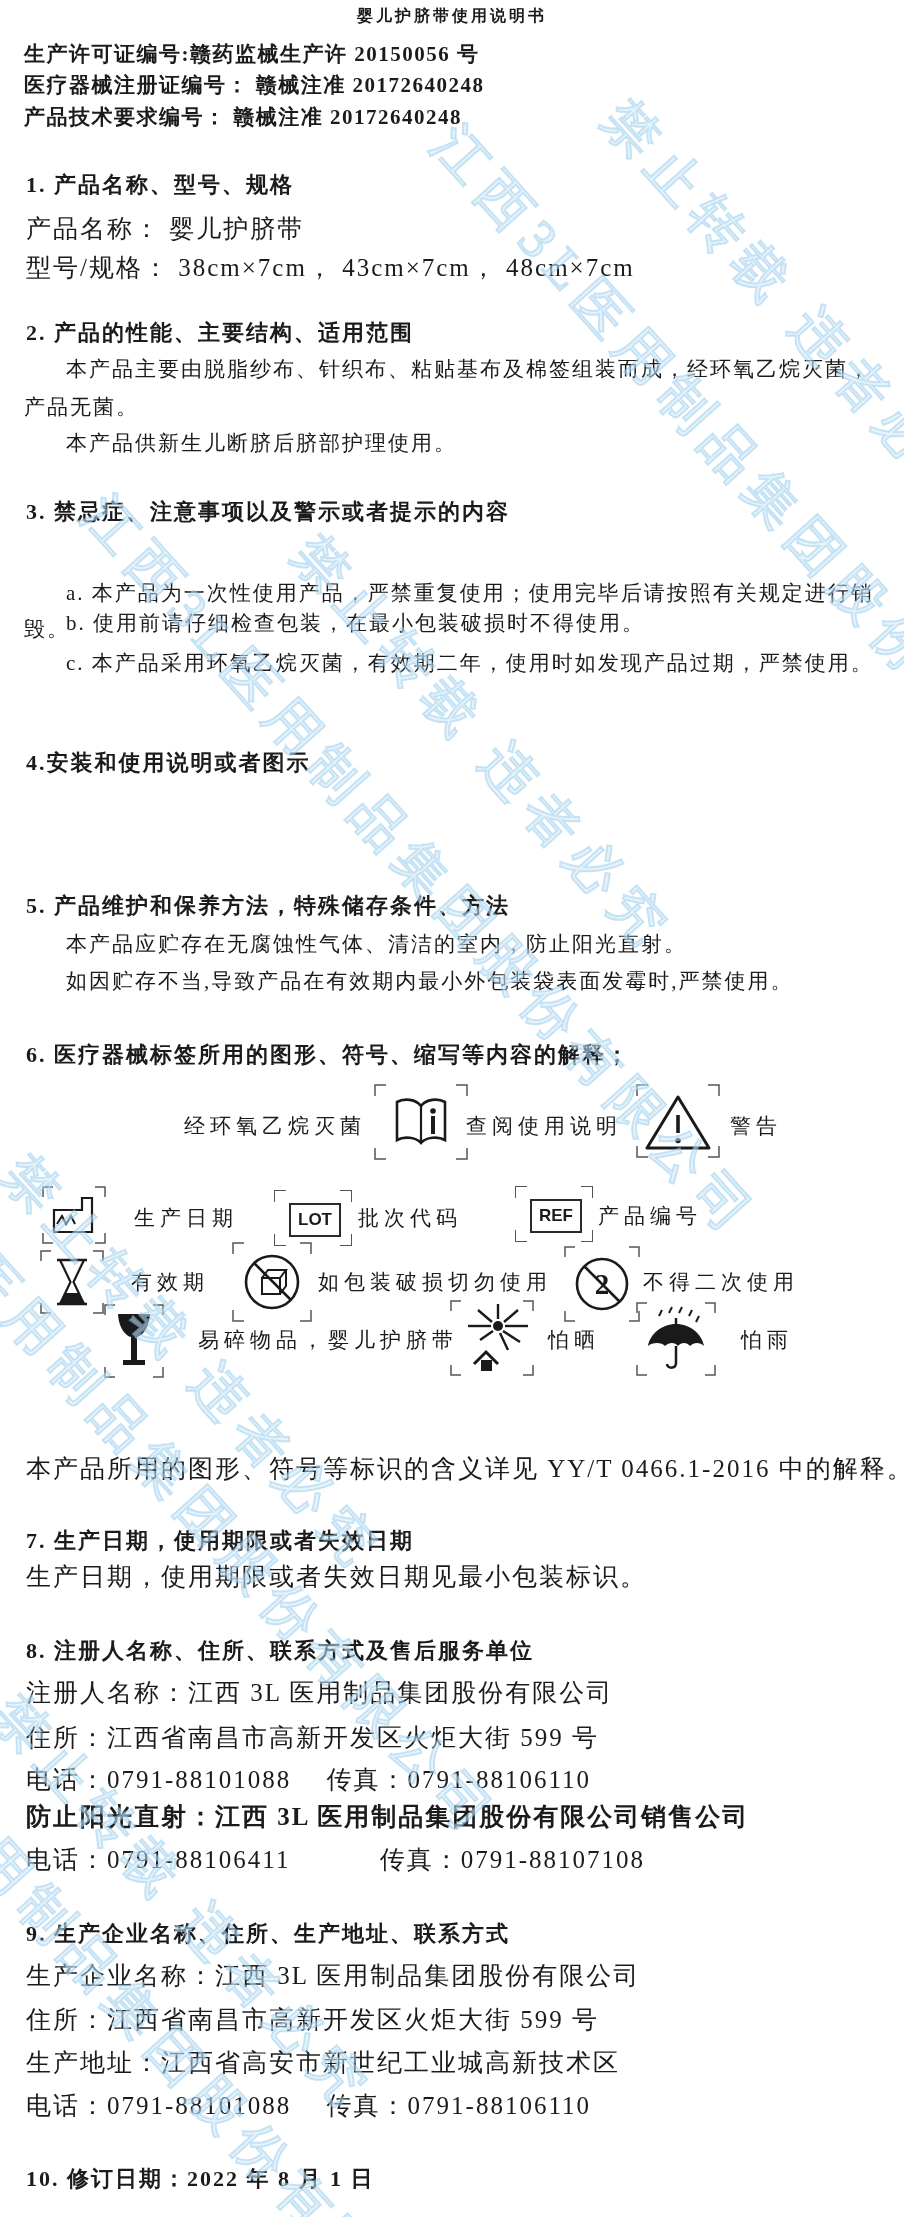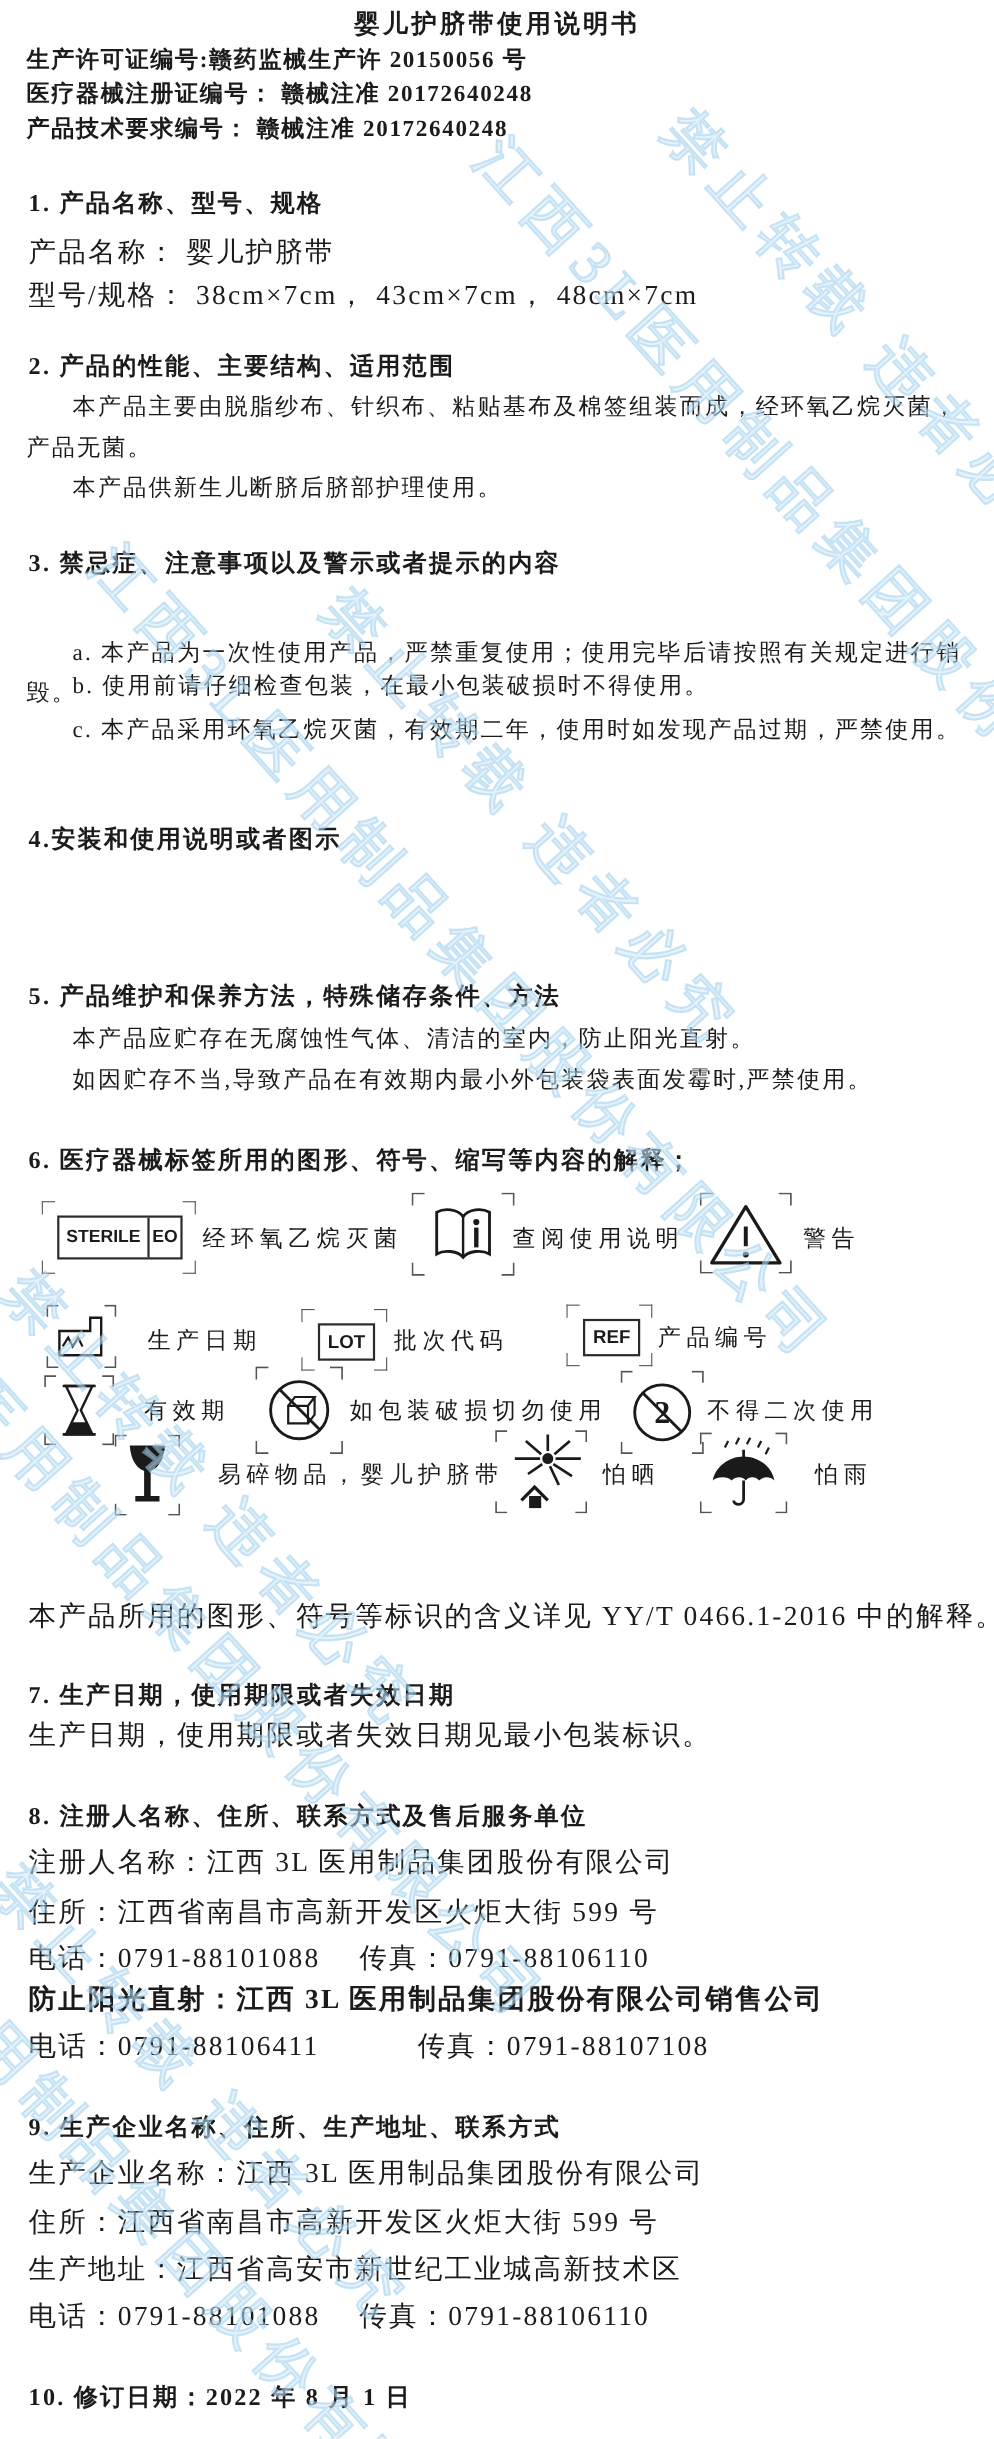--- a/index.html
+++ b/index.html
@@ -1,19 +1,19 @@
 <!DOCTYPE html>
 <html><head>
 <meta charset="utf-8">
 <style>
   html,body{margin:0;padding:0;background:#fff;}
   .page{position:relative;width:904px;height:2217px;background:#ffffff;overflow:hidden;
         font-family:"Liberation Serif","DejaVu Serif",serif;color:#1b1b1b;}
   .ttl{position:absolute;top:6px;left:0;width:100%;text-align:center;
-       font-size:23px;font-weight:bold;letter-spacing:3px;}
+       font-size:16px;font-weight:bold;letter-spacing:3px;}
   .pm{position:absolute;left:24px;font-size:21px;font-weight:bold;letter-spacing:1.5px;white-space:nowrap;}
   .hd{position:absolute;left:26px;font-size:22px;font-weight:bold;letter-spacing:2px;white-space:nowrap;}
   .ln{position:absolute;left:26px;font-size:25px;letter-spacing:2px;white-space:nowrap;}
   .pg{position:absolute;left:24px;width:860px;font-size:21px;letter-spacing:2px;text-indent:2em;}
   .lh38{line-height:38px;} .lh36{line-height:36px;margin-top:36px;} .lh33{line-height:33px;}
   .bold{font-weight:bold;}
   .sl{position:absolute;font-size:21px;letter-spacing:5px;white-space:nowrap;}
   .sym{position:absolute;}
   .cw{position:absolute;}
   .cw i{position:absolute;width:11px;height:11px;border:0 solid #555;}
@@ -61,30 +61,20 @@
     <div class="pg lh33" style="top:647px">c. 本产品采用环氧乙烷灭菌，有效期二年，使用时如发现产品过期，严禁使用。</div>
 
     <div class="hd" style="top:748px">4.安装和使用说明或者图示</div>
 
     <div class="hd" style="top:891px">5.  产品维护和保养方法，特殊储存条件、方法</div>
     <div class="pg" style="top:930px">本产品应贮存在无腐蚀性气体、清洁的室内，防止阳光直射。</div>
     <div class="pg" style="top:967px">如因贮存不当,导致产品在有效期内最小外包装袋表面发霉时,严禁使用。</div>
 
     <div class="hd" style="top:1040px">6.   医疗器械标签所用的图形、符号、缩写等内容的解释；</div>
 
-    <div class="cw" style="left:38px;top:1092px;width:140px;height:66px">
-      <i class="tl"></i>
-        <i class="tr"></i>
-      <i class="bl"></i>
-        <i class="br"></i>
-      <div class="tag sterile-tag">
-        <span class="sL">STERILE</span>
-        <span class="sR">EO</span>
-      </div>
-    </div>
     <span class="sl" style="left:184px;top:1112px">经环氧乙烷灭菌</span>
 
     <svg class="sym" style="left:374px;top:1084px" width="94" height="76" viewBox="0 0 94 76">
       <path d="M1,12 V1 H12 M82,1 H93 V12 M1,64 V75 H12 M82,75 H93 V64" stroke="#555" stroke-width="1.5" fill="none"></path>
       <path d="M47,22 C42,15 30,14 23,18 L23,56 C30,52 42,53 47,59 C52,53 64,52 71,56 L71,18 C64,14 52,15 47,22 Z" stroke="#1a1a1a" stroke-width="2.6" fill="none"></path>
       <path d="M47,22 V59" stroke="#1a1a1a" stroke-width="2.2" fill="none"></path>
       <circle cx="59" cy="27" r="2.8" fill="#1a1a1a"></circle>
       <rect x="57" y="32" width="4" height="18" fill="#1a1a1a"></rect>
     </svg>
     <span class="sl" style="left:466px;top:1112px">查阅使用说明</span>

